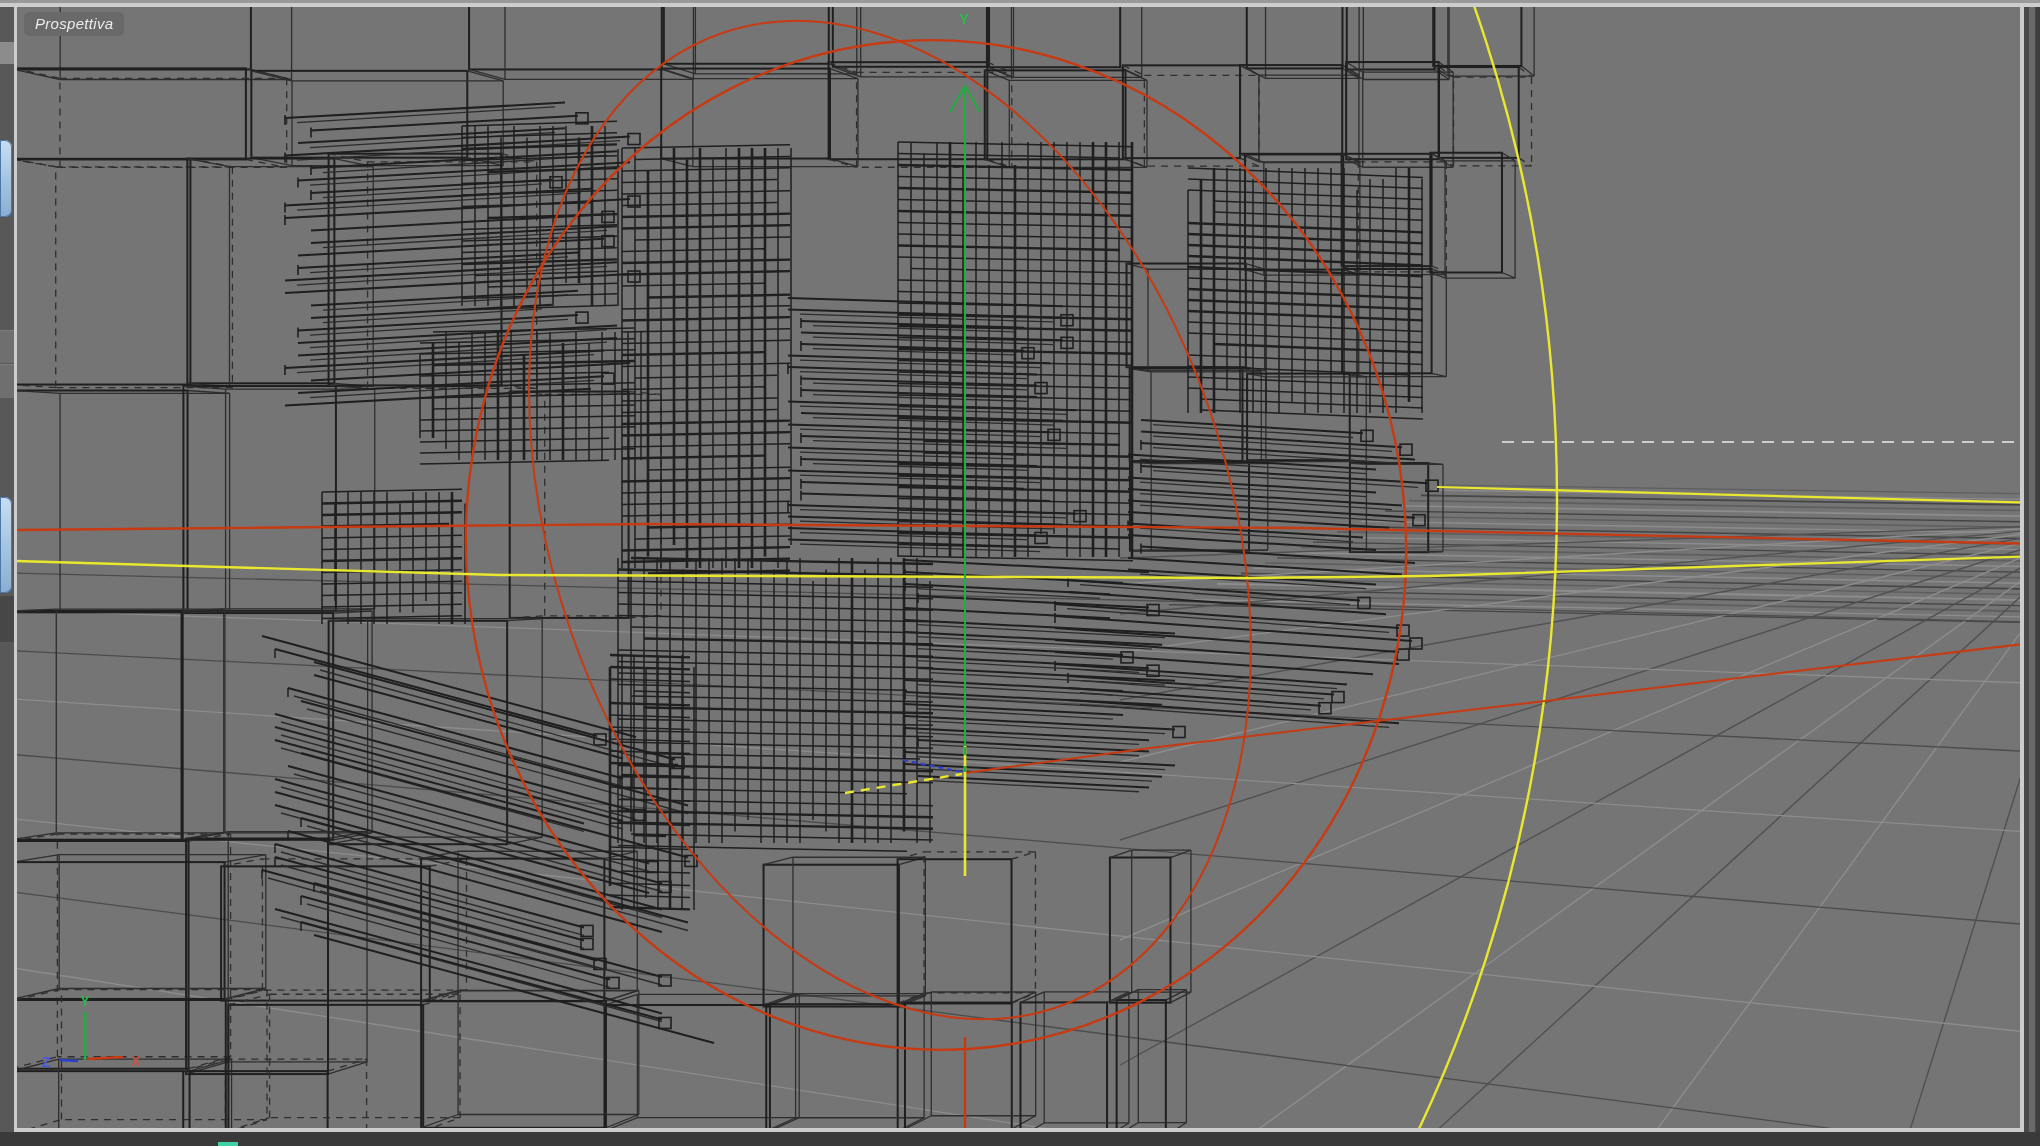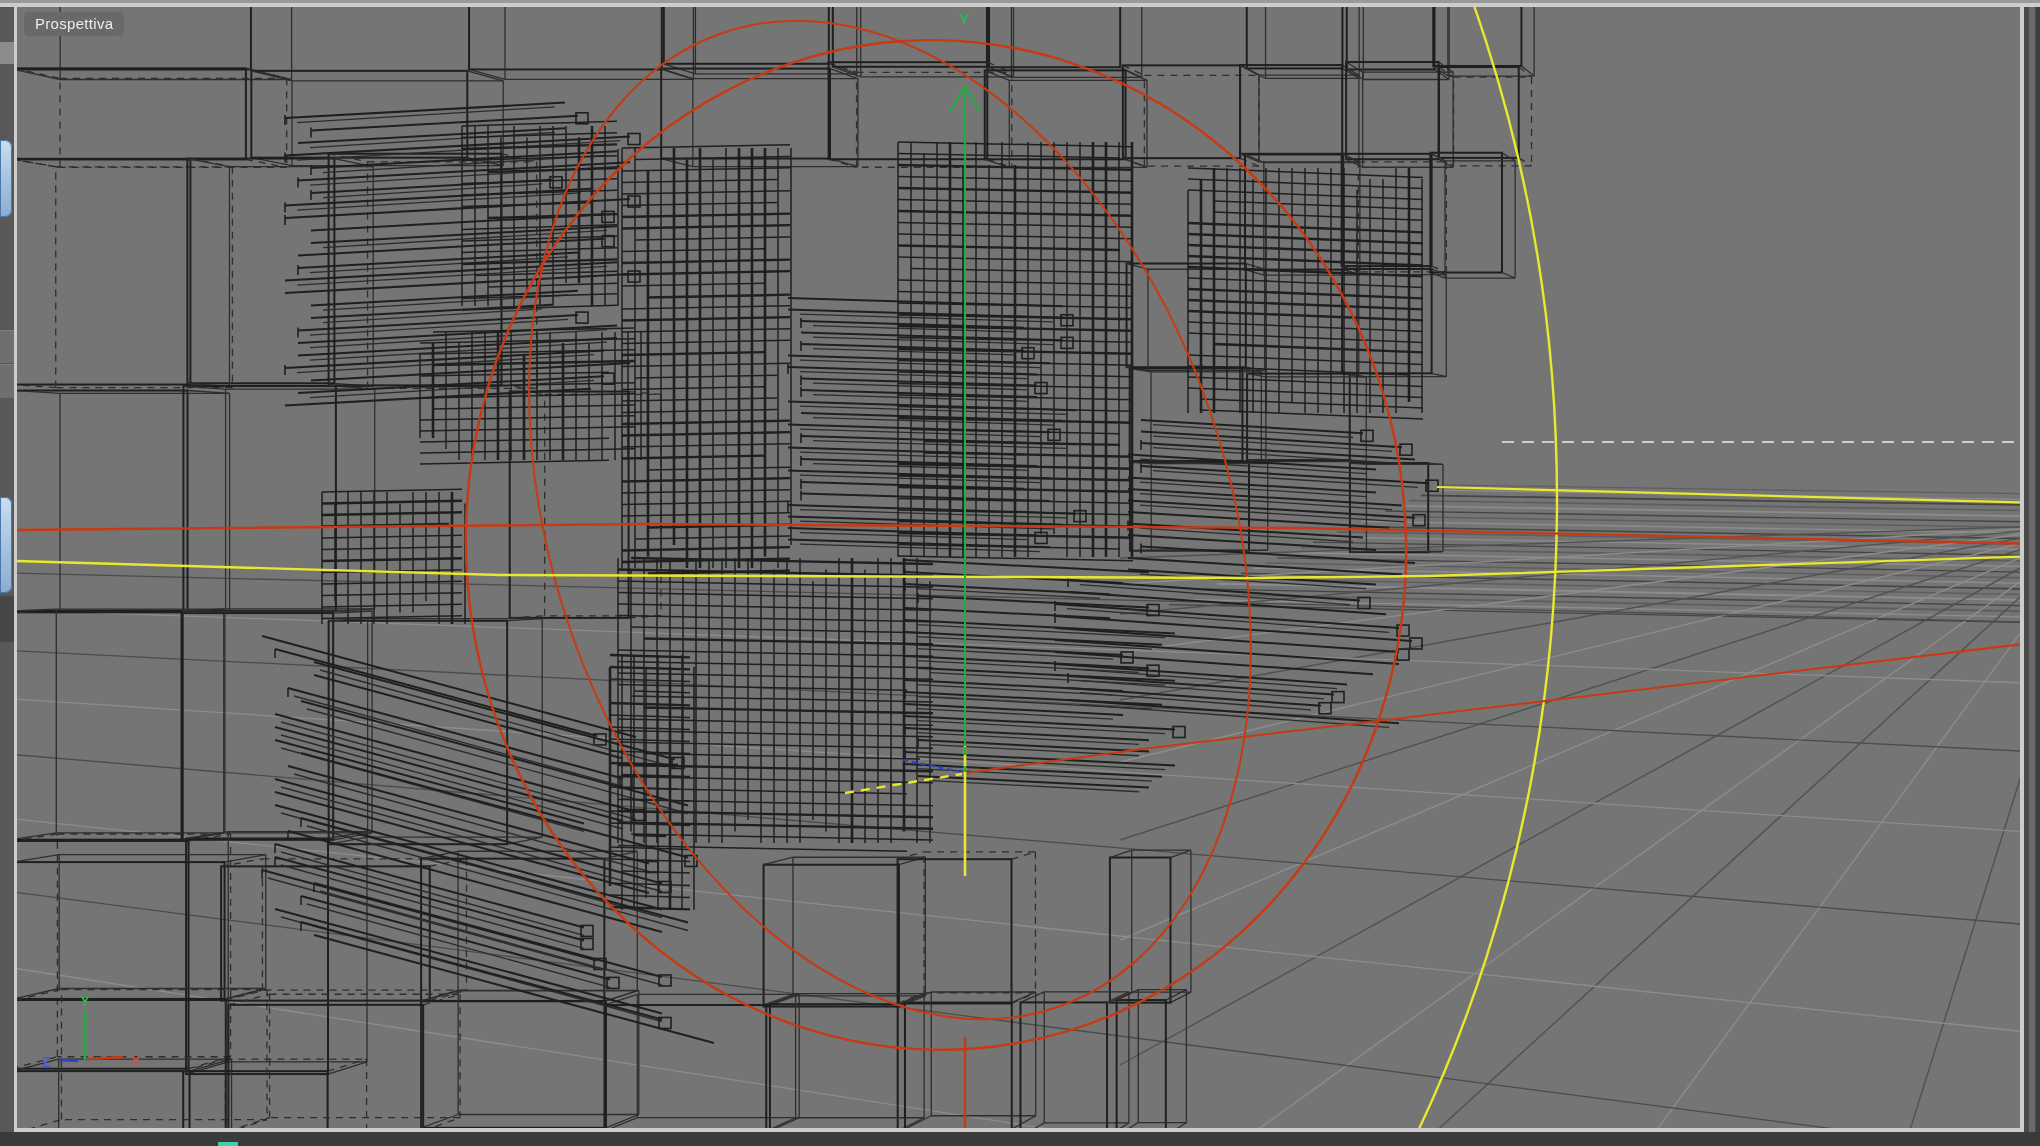--- a/index.html
+++ b/index.html
@@ -23,21 +23,21 @@
   .blue-pill{width:12px;border-radius:0 7px 7px 0;
              background:linear-gradient(180deg,#c9ddf1 0%,#a9c7e4 45%,#89add2 100%);
              box-shadow:inset 0 0 0 1px #4d77a6;}
   .margin-right{position:absolute;left:2024px;top:0;width:16px;height:1146px;background:#494949;z-index:5;}
   .mr-strip{position:absolute;left:5px;top:0;width:6px;height:1146px;background:#6a6a6a;}
   .mr-edge{position:absolute;left:12px;top:0;width:4px;height:1146px;background:#3e3e3e;}
   .bottom-bar{position:absolute;left:0;top:1132px;width:2040px;height:14px;background:#3a3a3a;z-index:6;}
   .teal-frag{position:absolute;left:218px;top:10px;width:20px;height:4px;background:#3fd0a8;}
   
   .vp-label{position:absolute;left:24px;top:12px;z-index:7;background:#696969;color:#ececec;
-            font-size:15px;padding:3px 11px 4px;border-radius:5px;letter-spacing:.3px;}
+            font-size:15px;padding:3px 11px 4px;border-radius:5px;letter-spacing:.3px;font-style:italic;}
   
   text{font-family:"Liberation Sans",sans-serif;}
   .t-green{fill:#2db84d;}
   .t-red{fill:#c45548;}
   .t-blue{fill:#4a5ae0;}
   .t-ax{font-size:14px;font-weight:bold;}
   .t-gy{font-size:15px;font-weight:bold;}
 </style>
 </head>
 <body>

